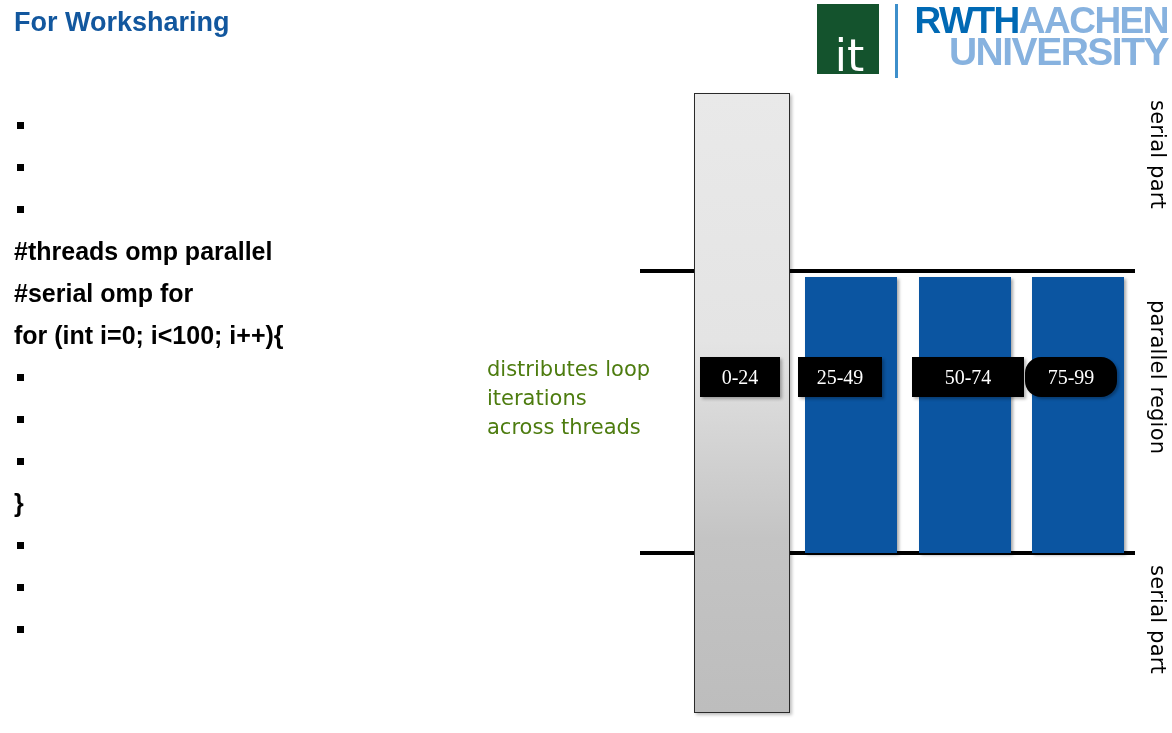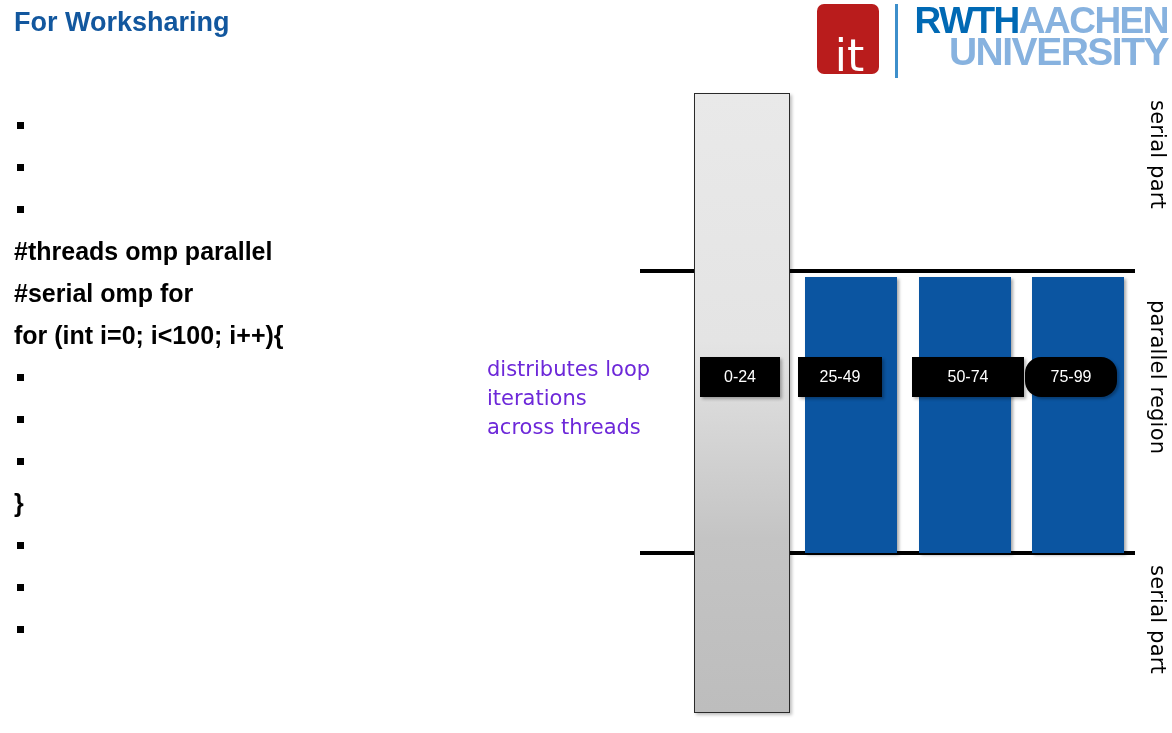--- a/index.html
+++ b/index.html
@@ -33,24 +33,23 @@
     position: absolute;
     right: 4px;
     top: 4px;
     height: 76px;
     display: flex;
     align-items: flex-start;
   }
   #logo-it-square {
     width: 62px;
     height: 70px;
-    background: #b91c1c;
+    background: #14532d;
     position: relative;
     flex: none;
-    border-radius: 7px;
   }
   #logo-it-text {
     position: absolute;
     left: 50%;
     transform: translateX(-46%);
     bottom: -4px;
     color: #ffffff;
     font-size: 44px;
     font-weight: 400;
     font-family: "DejaVu Sans", sans-serif;
@@ -161,38 +160,38 @@
   #blue-bar-2 { left: 464px; }
   #blue-bar-3 { left: 577px; }
 
   .range-label {
     position: absolute;
     top: 357px;
     height: 40px;
     line-height: 40px;
     background: #000000;
     color: #ffffff;
-    font-size: 16px;
+    font-size: 20px;
     text-align: center;
-    font-family: Liberation Sans, sans-serif;
+    font-family: Liberation Serif, serif;
     box-shadow: 2px 2px 3px rgba(0,0,0,0.3);
   }
   #range-label-0 { left: 245px; width: 80px; }
   #range-label-1 { left: 343px; width: 84px; }
   #range-label-2 { left: 457px; width: 112px; }
   #range-label-3 { left: 570px; width: 92px; border-radius: 16px; }
 
   #annotation {
     position: absolute;
     left: 32px;
     top: 355px;
     width: 165px;
     font-size: 21px;
     line-height: 29px;
-    color: #6d28d9;
+    color: #4d7c0f;
     font-family: "DejaVu Sans", sans-serif;
   }
 
   .side-label {
     position: absolute;
     right: 2px;
     font-size: 21px;
     color: #000000;
     font-family: "DejaVu Sans", sans-serif;
     writing-mode: vertical-rl;

